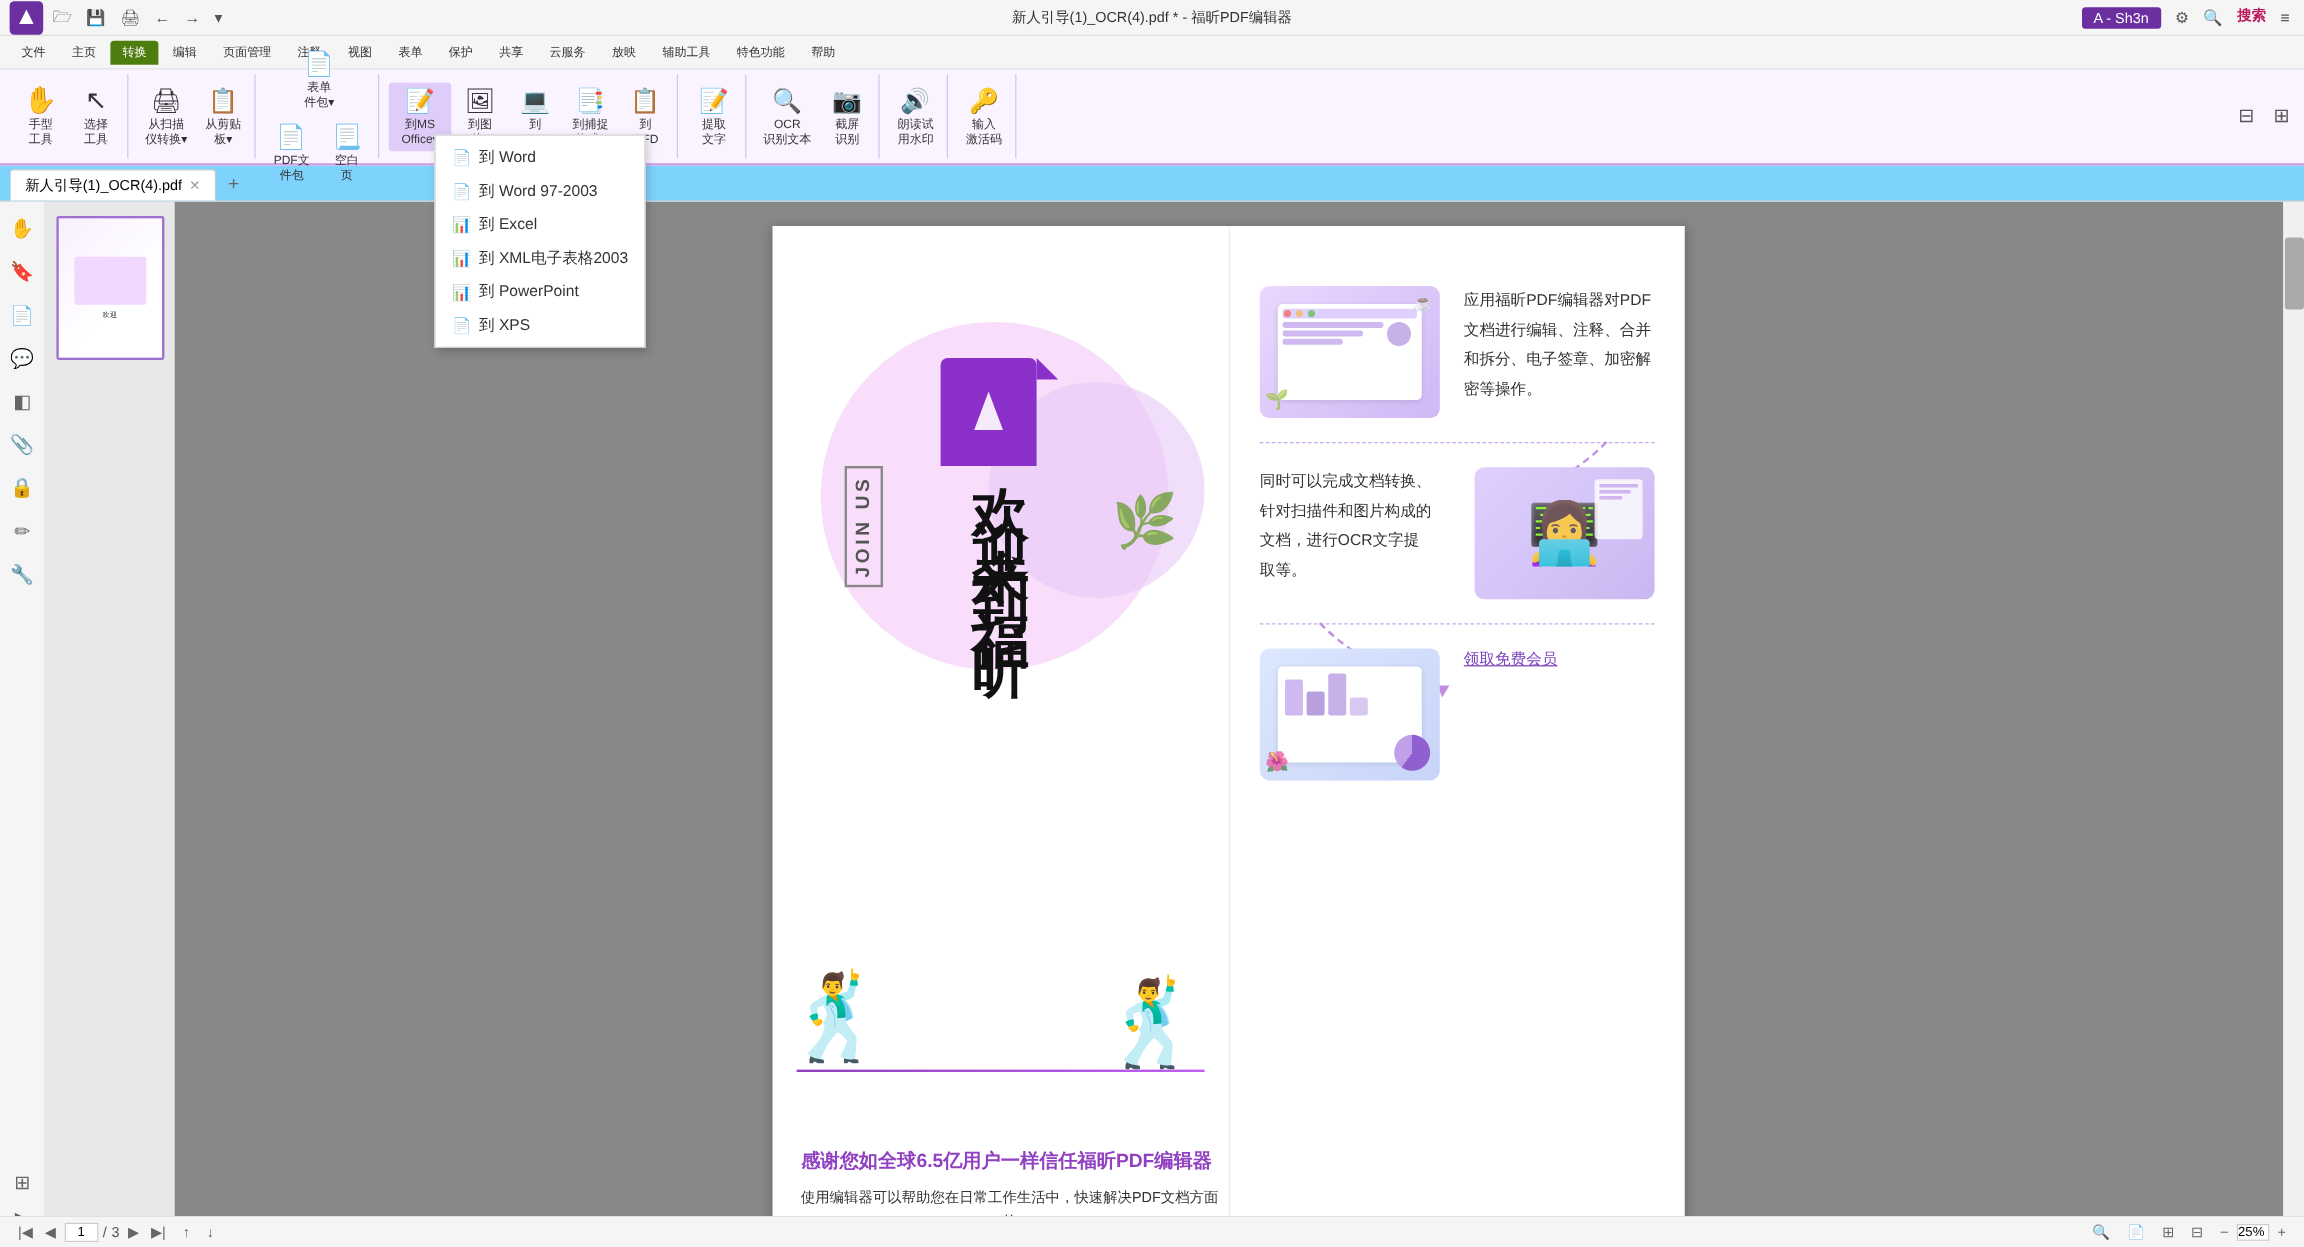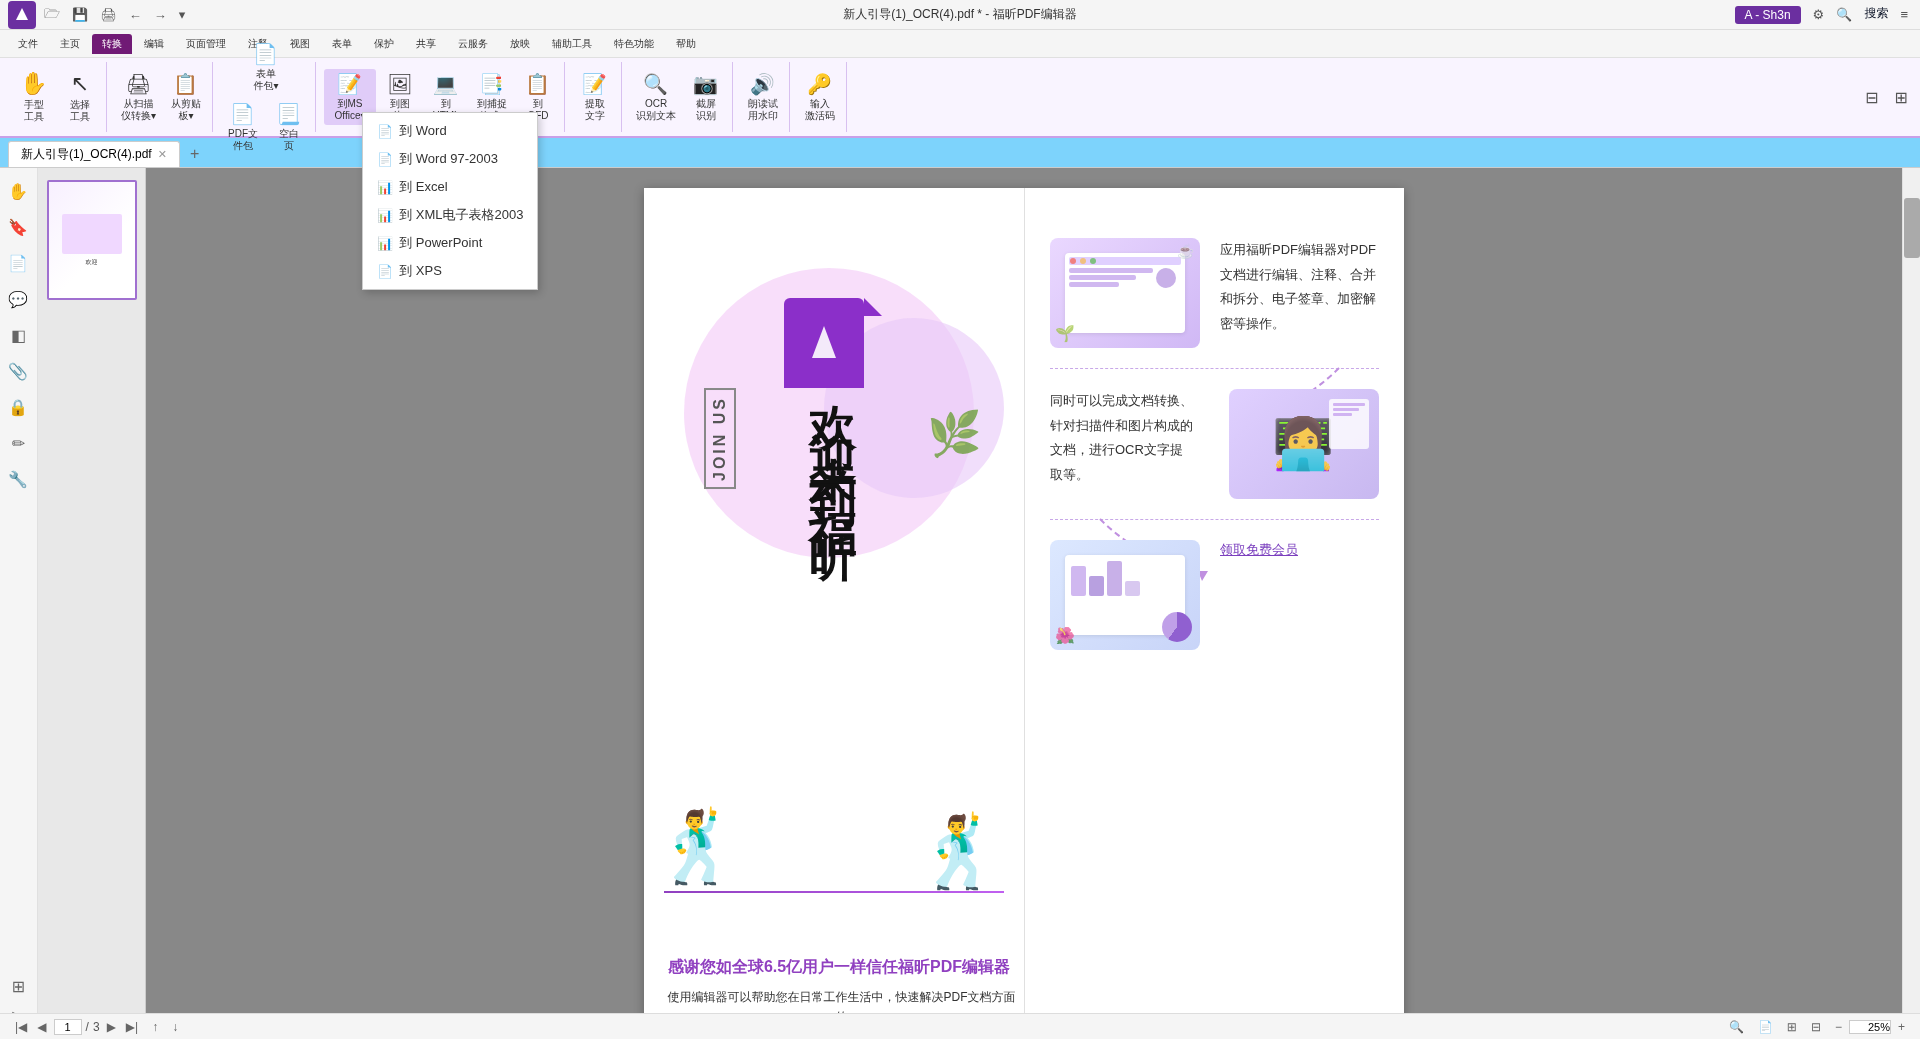--- a/index.html
+++ b/index.html
@@ -35,21 +35,21 @@
       border-bottom: 1px solid #e0e0e0;
       gap: 2px;
     }
     .menu-item {
       padding: 3px 10px;
       font-size: 10px;
       color: #333;
       cursor: pointer;
       border-radius: 3px;
     }
-    .menu-item.active { background: #701a75; color: white; border-radius: 3px 3px 0 0; }
+    .menu-item.active { background: #4d7c0f; color: white; border-radius: 3px 3px 0 0; }
 
     
     .ribbon {
       height: 80px;
       background: #f9f4ff;
       border-bottom: 2px solid #c9a0e8;
       display: flex;
       align-items: center;
       padding: 4px 8px;
       gap: 4px;
@@ -284,21 +284,21 @@
     <button class="tb-icon-btn">←</button>
     <button class="tb-icon-btn">→</button>
     <button class="tb-icon-btn">▾</button>
   </div>
   <div class="title-center">新人引导(1)_OCR(4).pdf * - 福昕PDF编辑器</div>
   <div class="title-bar-right">
     <span class="user-badge">A - Sh3n</span>
     <div class="win-btns">
       <button class="tb-icon-btn">⚙</button>
       <button class="tb-icon-btn">🔍</button>
-      <span style="font-size:12px;color:#0f172a;padding:0 4px;">搜索</span>
+      <span style="font-size:12px;color:#be185d;padding:0 4px;font-weight:bold;">搜索</span>
       <button class="tb-icon-btn">≡</button>
     </div>
   </div>
 </div>
 
 <div class="menu-bar">
   <div class="menu-item">文件</div>
   <div class="menu-item">主页</div>
   <div class="menu-item active">转换</div>
   <div class="menu-item">编辑</div>
@@ -637,17 +637,17 @@
     <button class="nav-btn">↑</button>
     <button class="nav-btn">↓</button>
   </div>
   <div class="status-right">
     <button class="nav-btn">🔍</button>
     <button class="nav-btn">📄</button>
     <button class="nav-btn">⊞</button>
     <button class="nav-btn">⊟</button>
     <div class="zoom-control">
       <button class="nav-btn">−</button>
-      <input style="width: 42px; text-align: right; border: 1px solid rgb(204, 204, 204); font-size: 11px;" value="25%">
+      <input style="width: 27px; text-align: left; border: 1px solid rgb(204, 204, 204); font-size: 11px;" value="25%">
       <button class="nav-btn">+</button>
     </div>
   </div>
 </div>
 
 </body></html>

